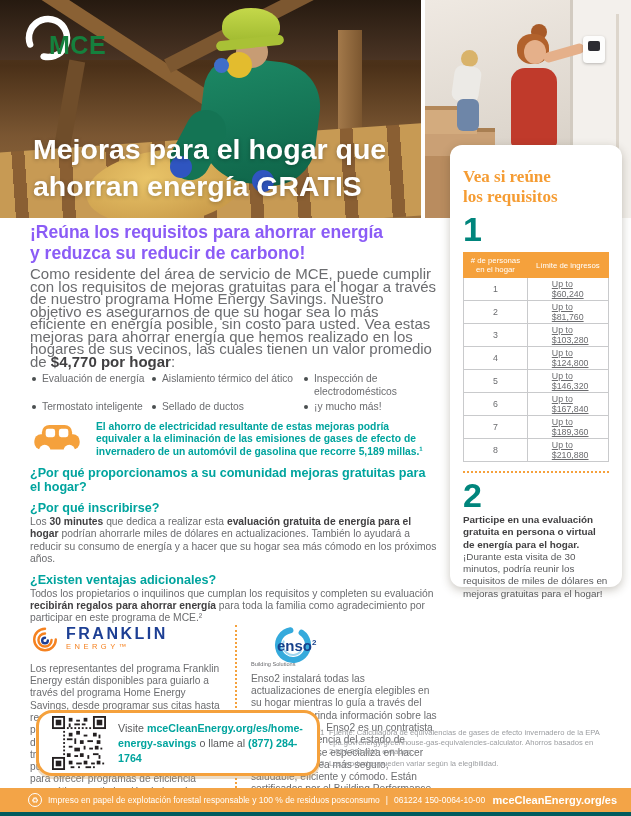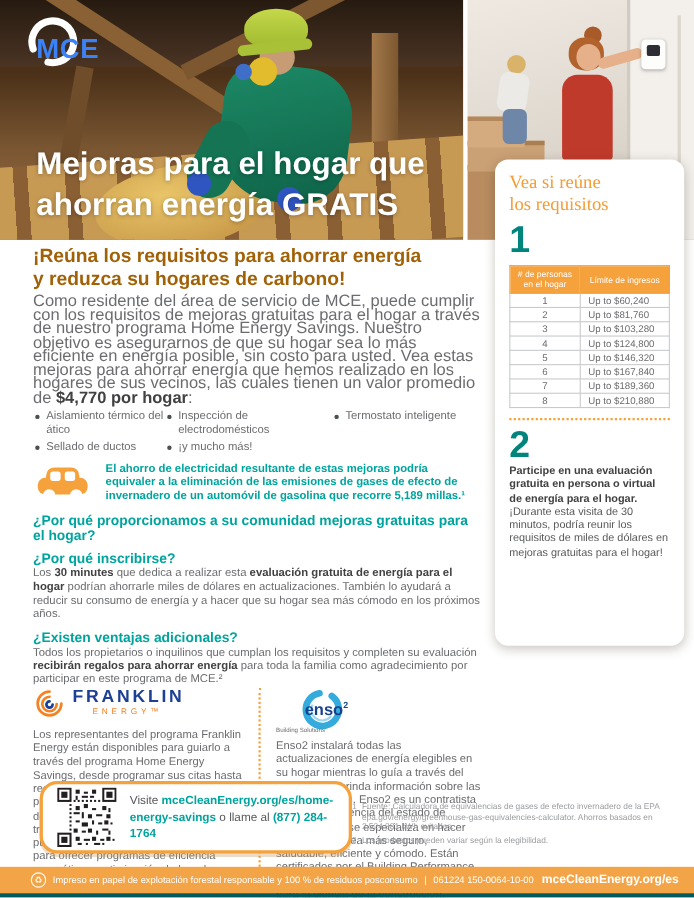--- a/index.html
+++ b/index.html
@@ -38,63 +38,63 @@
   .pr-hairbun{top:24px;left:106px;width:16px;height:16px;background:#a85a28;border-radius:50%;}
   .pr-hair{top:34px;left:92px;width:32px;height:30px;background:#b2622c;border-radius:45%;}
   .pr-head{top:40px;left:99px;width:22px;height:24px;background:#e5b08a;border-radius:50%;}
   .pr-arm{top:48px;left:118px;width:42px;height:10px;background:#e5b08a;border-radius:6px;transform:rotate(-16deg);}
   .pr-torso{top:68px;left:86px;width:46px;height:78px;background:#c03a2b;border-radius:14px 14px 4px 4px;}
   .pr-thermo{top:36px;left:158px;width:22px;height:27px;background:#fdfdfc;border-radius:4px;box-shadow:0 1px 3px rgba(0,0,0,.25);}
   .pr-thermoscreen{top:41px;left:163px;width:12px;height:10px;background:#2d2d33;border-radius:2px;}
 
   .mce-logo{position:absolute;top:14px;left:22px;width:104px;height:58px;z-index:4;}
   .mce-logo svg{position:absolute;top:0;left:0;}
-  .mce-logo .mce-text{position:absolute;left:11px;top:17px;color:#3b82f6;font-weight:bold;font-size:25px;letter-spacing:.5px;}
+  .mce-logo .mce-text{position:absolute;left:27px;top:17px;color:#15803d;font-weight:bold;font-size:25px;letter-spacing:.5px;}
   .hero-title{position:absolute;left:33px;top:131px;z-index:3;color:#fff;font-weight:bold;font-size:28.5px;line-height:37px;text-shadow:0 1px 4px rgba(0,0,0,.28);margin:0;}
 
   
   .side-card{position:absolute;left:450px;top:145px;width:172px;height:442px;background:#fff;border-radius:12px;box-shadow:0 3px 10px rgba(60,50,30,.28);z-index:5;padding:10px 13px;box-sizing:border-box;}
-  .card-title{margin:1px 0 0;font-family:"Liberation Serif",serif;font-weight:normal;font-size:17px;line-height:20px;color:#F59C33;}
+  .card-title{margin:12px 0 0;font-family:"Liberation Serif",serif;font-weight:bold;font-size:17px;line-height:20px;color:#F59C33;}
   .step-num{font-size:34px;line-height:34px;font-weight:bold;color:#00857C;margin:5px 0 2px;}
   .card-p{margin:0;font-size:9.8px;line-height:12.2px;color:#58595b;}
   .card-p strong{color:#414042;}
   .card-p .teal-link{color:#00A49E;font-weight:bold;word-break:break-all;}
   .inc-table{border-collapse:collapse;width:100%;margin-top:6px;}
   .inc-table th{background:#F5A13C;color:#fff;font-size:7.8px;line-height:9px;font-weight:normal;padding:3px 2px;text-align:center;border:1px solid #F5A13C;}
   .inc-table td{border:1px solid #c9cacc;font-size:8.8px;color:#6b6c6f;padding:1px 2px;height:10px;line-height:10px;}
   .inc-table td:first-child{text-align:center;width:44%;}
-  .inc-table td:last-child{padding-left:7px;}
+  .inc-table td:last-child{padding-left:24px;text-decoration:underline;}
   .dotted-h{border:none;border-top:2px dotted #F5A13C;margin:9px 0 0;}
   .card-p2{margin:2px 0 0;font-size:9.9px;line-height:12.3px;color:#58595b;}
   .card-p2 strong{color:#414042;}
 
   
   .main-col{position:absolute;left:30px;top:222px;width:407px;}
-  .headline{margin:0 0 5px;font-size:17.5px;line-height:20.5px;font-weight:bold;color:#a16207;}
+  .headline{margin:0 0 5px;font-size:17.5px;line-height:20.5px;font-weight:bold;color:#8b5cf6;}
   .intro{margin:0 0 5px;font-size:15px;line-height:12.5px;color:#6b6c6f;}
   .intro strong{color:#414042;}
   .bullets{list-style:none;margin:2px 0 7px;padding:0;display:grid;grid-template-columns:120px 152px 135px;column-gap:0;row-gap:3px;font-size:10.3px;line-height:12.5px;color:#6b6c6f;}
   .bullets li{display:flex;}
   .bullets .dot{width:4px;height:4px;border-radius:50%;background:#4a4f50;margin:4px 6px 0 2px;flex:none;}
   .car-row{display:flex;align-items:flex-start;margin:3px 0 6px;}
   .car-row svg{flex:none;margin:2px 14px 0 2px;}
   .car-note{margin:0;font-size:10.3px;line-height:12.8px;font-weight:bold;color:#00A49E;width:352px;}
   .qa h3{margin:7px 0 1px;font-size:12.6px;font-weight:bold;color:#00A49E;}
   .qa p{margin:0;font-size:10.3px;line-height:12.4px;color:#6b6c6f;}
   .qa p strong{color:#414042;}
 
   .partners-heading{margin:13px 0 8px;font-size:10.3px;font-weight:bold;letter-spacing:.2px;color:#414d58;}
   .partners{display:flex;}
   .p-col-left{width:285px;padding-right:14px;border-right:2px dotted #F5A13C;box-sizing:border-box;}
   .p-col-right{width:276px;padding-left:14px;box-sizing:border-box;}
   .partner-text{margin:6px 0 0;font-size:10.2px;line-height:12.3px;color:#6b6c6f;}
   .franklin-logo{display:flex;align-items:flex-start;height:32px;}
   .franklin-words{margin-left:6px;}
   .franklin-name{font-size:16px;font-weight:bold;letter-spacing:2.5px;color:#1D3F94;line-height:17px;}
-  .franklin-sub{font-size:7.5px;letter-spacing:3.5px;color:#F58220;line-height:9px;margin-left:18px;}
+  .franklin-sub{font-size:7.5px;letter-spacing:3.5px;color:#F58220;line-height:9px;}
   .enso-logo{position:relative;width:80px;height:42px;}
   .enso-logo svg{position:absolute;left:22px;top:0;}
   .enso-name{position:absolute;left:26px;top:12px;font-size:15px;font-weight:bold;color:#16418c;}
   .enso-name sup{font-size:8px;}
   .enso-tag{position:absolute;left:0;bottom:0;font-size:5.6px;color:#6b6c6f;}
 
   
   .qr-box{position:absolute;left:36px;top:710px;width:284px;height:66px;border:3px solid #F5A13C;border-radius:16px;background:#fff;display:flex;align-items:center;box-sizing:border-box;box-shadow:0 3px 0 rgba(197,154,94,.35);z-index:2;}
   .qr-box svg{flex:none;margin-left:13px;}
   .cta-text{margin-left:12px;font-size:10.7px;line-height:15px;color:#58595b;width:190px;}
@@ -216,25 +216,29 @@
     </table>
 
     <hr class="dotted-h">
     <div class="step-num">2</div>
     <p class="card-p2"><strong>Participe en una evaluación gratuita en persona o virtual de energía para el hogar. </strong><span>¡Durante esta visita de 30 minutos, podría reunir los requisitos de miles de dólares en mejoras gratuitas para el hogar!</span></p>
   </aside>
 
   <main class="main-col">
     <h2 class="headline">
       <span>¡Reúna los requisitos para ahorrar energía</span><br>
-      <span>y reduzca su hogares de carbono!</span>
+      <span>y reduzca su reducir de carbono!</span>
     </h2>
     <p class="intro"><span>Como residente del área de servicio de MCE, puede cumplir con los requisitos de mejoras gratuitas para el hogar a través de nuestro programa Home Energy Savings. Nuestro objetivo es asegurarnos de que su hogar sea lo más eficiente en energía posible, sin costo para usted. Vea estas mejoras para ahorrar energía que hemos realizado en los hogares de sus vecinos, las cuales tienen un valor promedio de </span><strong>$4,770 por hogar</strong><span>:</span></p>
 
     <ul class="bullets">
+      <li>
+          <span class="dot"></span>
+          <span>Evaluación de energía</span>
+        </li>
       <li>
           <span class="dot"></span>
           <span>Aislamiento térmico del ático</span>
         </li>
       <li>
           <span class="dot"></span>
           <span>Inspección de electrodomésticos</span>
         </li>
       <li>
           <span class="dot"></span>

